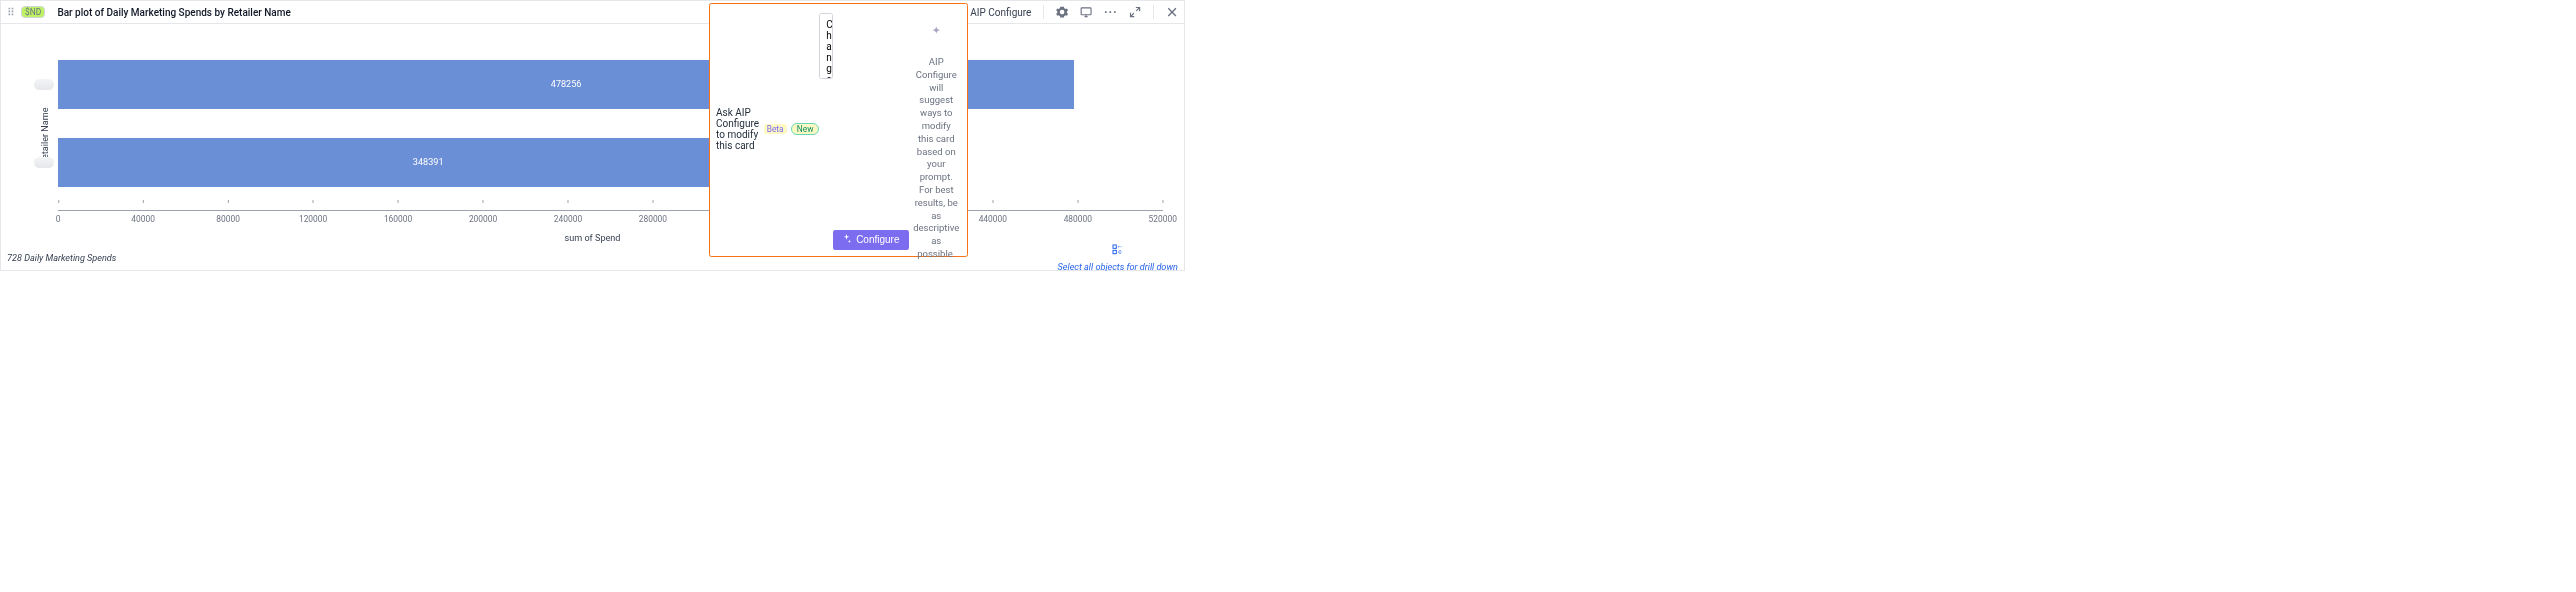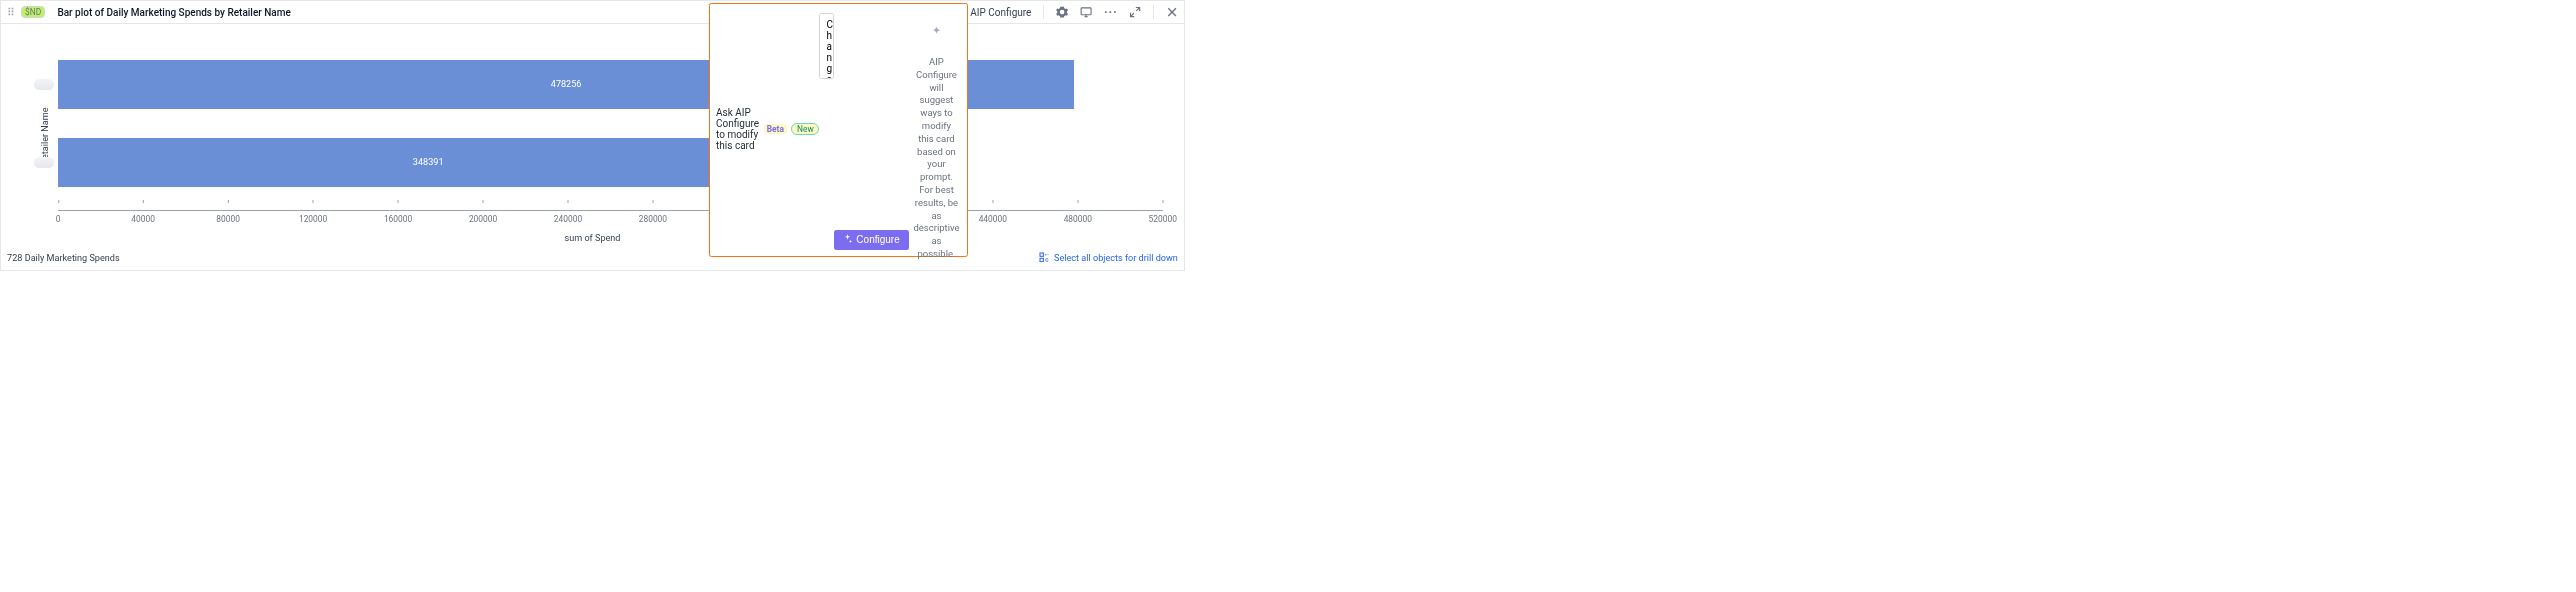--- a/index.html
+++ b/index.html
@@ -26,26 +26,26 @@
   .xaxis-line { position:absolute; left:0; right:0; bottom:0; height:0.8px; background:#9ca3af; }
   .ticks { position:absolute; left:0; right:0; bottom:-13.7px; height:10.7px; font-size:8.4px; color:#6b7280; }
   .tick { position:absolute; transform:translateX(-50%); }
   .tick .mk { position:absolute; left:50%; top:-13.7px; width:0.8px; height:3px; background:#9ca3af; transform:translateX(-50%);}
   .bars { position:absolute; left:0; right:0; top:6.1px; bottom:9.1px; display:flex; flex-direction:column; justify-content:space-around; }
   .bar { position:relative; height:49px; background:#6b8fd6;padding-left:44px; }
   .barval { position:absolute; left:50%; top:50%; transform:translate(-50%,-50%); color:#fff; font-size:9.1px; }
   .ycat { position:absolute; left:-24.4px; top:6.1px; bottom:9.1px; width:21.3px; display:flex; flex-direction:column; justify-content:space-around; }
   .ycat .blur { width:20px; height:10.7px; border-radius:5.3px; background:linear-gradient(180deg,#f3f4f6,#e5e7eb); filter:blur(0.4px); }
 
-  .footer { position:absolute; left:6.1px; right:6.1px; bottom:3px; height:18.3px; display:flex; align-items:center; font-size:9.1px; color:#374151; }
-  .drill { margin-left:auto; color:#2563eb; display:flex; align-items:center; gap:4.6px; cursor:pointer; }
+  .footer { position:absolute; left:6.1px; right:6.1px; bottom:3px; height:18.3px; display:flex; align-items:center; font-size:9.1px; color:#374151;font-style:italic; }
+  .drill { margin-left:auto; color:#2563eb; display:flex; align-items:center; gap:4.6px; cursor:pointer;flex-direction:column; }
 
   .panel { position:absolute; top:2px; width:259px; height:254px; border:1.5px solid #f97316; border-radius:2.3px; background:#fff; display:flex; flex-direction:row; padding:4.6px 6.1px 6.1px 6.1px; }
   .panel .hdr { display:flex; align-items:center; gap:4.6px; font-size:10px; }
-  .beta { font-size:8.4px; color:#7c6cf0; background:#fef9c3; padding:0 3px; border-radius:2.3px;font-weight:bold; }
+  .beta { font-size:8.4px; color:#7c6cf0; background:#fef9c3; padding:0 3px; border-radius:2.3px; }
   .new  { font-size:8.4px; color:#0a8f6b; background:#fef9c3; border:0.8px solid #66d9b6; padding:0 4.6px; border-radius:761px; margin-left:auto; }
   .panel textarea { width:100%; height:66px; resize:none; border:0.8px solid #d1d5db; border-radius:2.3px; padding:4.6px 6.1px; font:inherit; font-size:10px; margin-top:4.6px; }
   .cfgbtn { align-self:flex-end; margin-top:4px; background:#7c6cf0; color:#fff; border:none; border-radius:2.3px; padding:4.6px 9.1px; font-size:10px; display:inline-flex; align-items:center; gap:4.6px; cursor:pointer; }
   .panel .info { margin-top:10.7px; padding:4.6px 4.6px 0 4.6px; text-align:center; color:#6b7280; }
   .panel .info .sp { color:#a5a5c4; font-size:10.7px; }
   .panel .info p { margin:19px 0; font-size:9.5px; line-height:1.35; }
   .panel .info p.fine { font-style:italic; font-size:8.8px; color:#8a8fa0; }
 </style>
 </head>
 <body>

